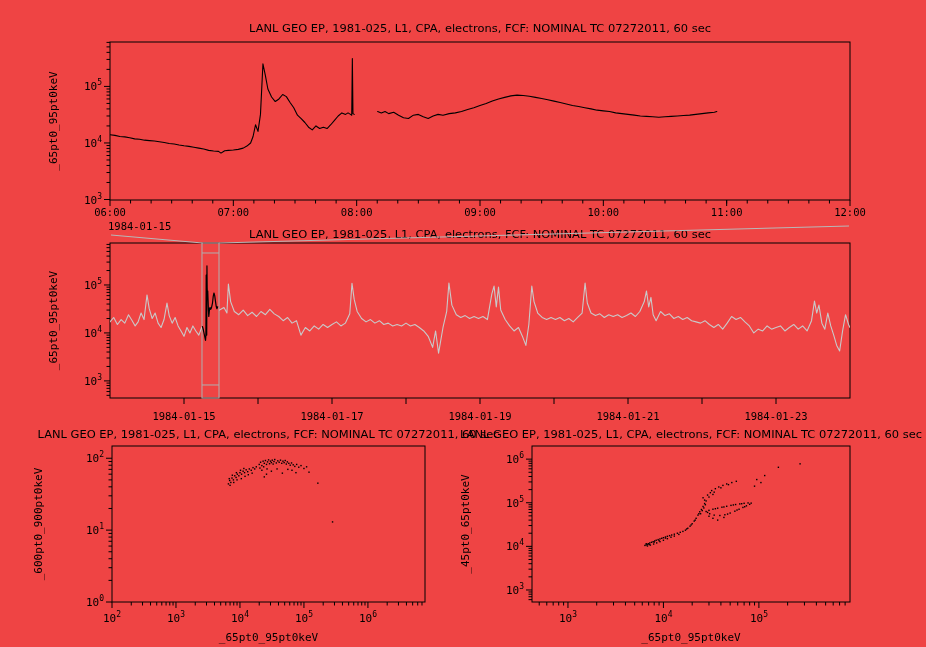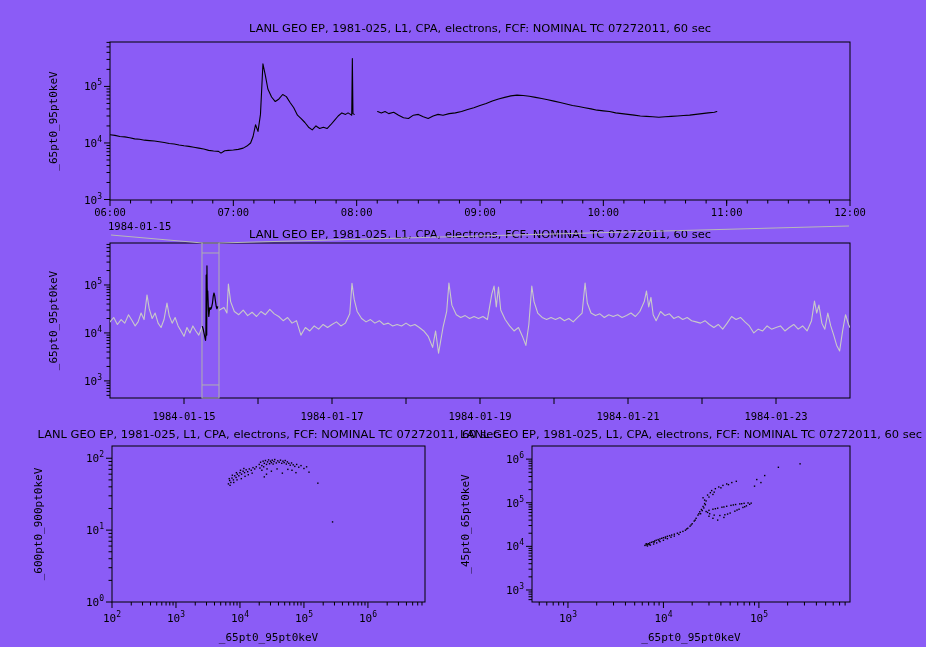--- a/index.html
+++ b/index.html
@@ -1,16 +1,16 @@
 <!DOCTYPE html>
 <html><head>
 <meta charset="utf-8">
 <style>
   html,body{margin:0;padding:0;background:#ffffff;}
-  #figure{width:926px;height:647px;position:relative;background:#8b5cf6;overflow:hidden;}
+  #figure{width:926px;height:647px;position:relative;background:#ef4444;overflow:hidden;}
   svg{position:absolute;left:0;top:0;}
   text{fill:#000;}
   .title{font-family:"DejaVu Sans",sans-serif;font-size:11px;}
   .tick-label,.axis-label,.corner-label{font-family:"DejaVu Sans Mono",monospace;}
 </style>
 </head>
 <body>
 
 <div id="figure">
   <svg id="canvas" width="926" height="647" viewBox="0 0 926 647" font-family="DejaVu Sans Mono, monospace">

